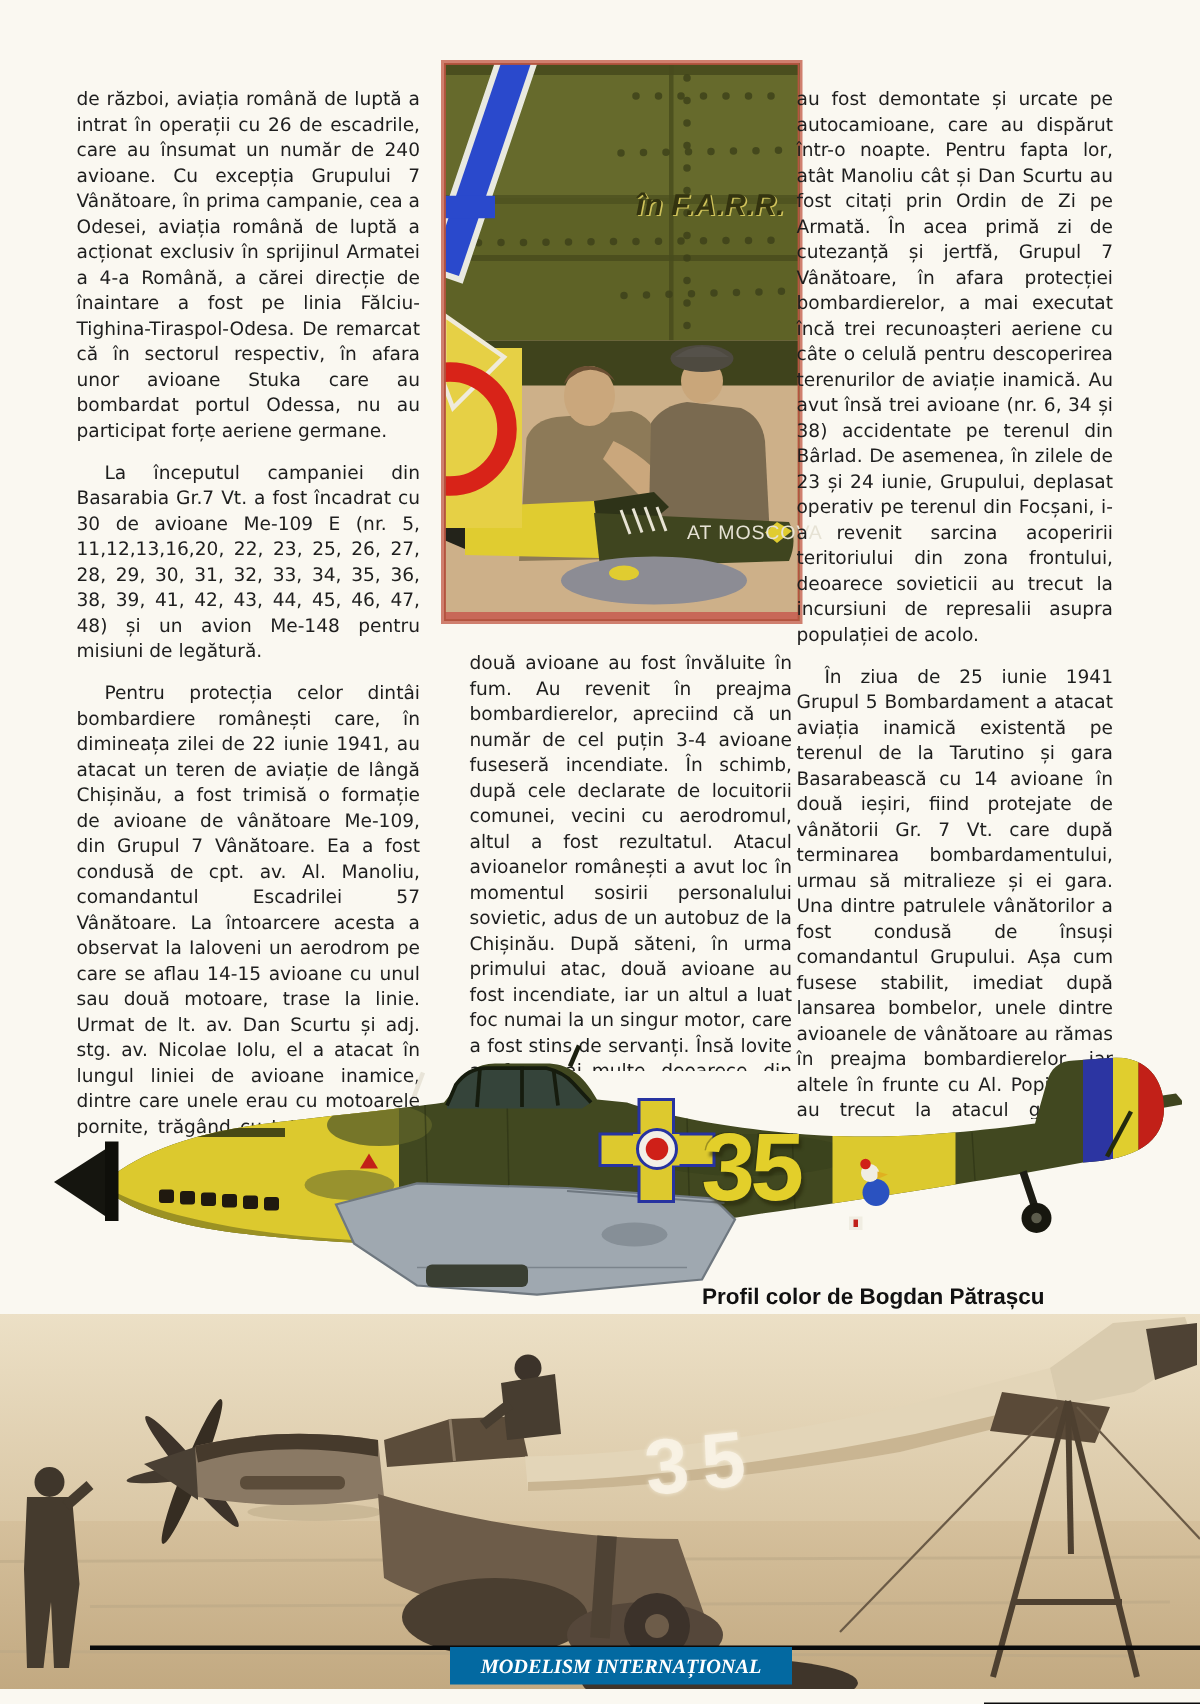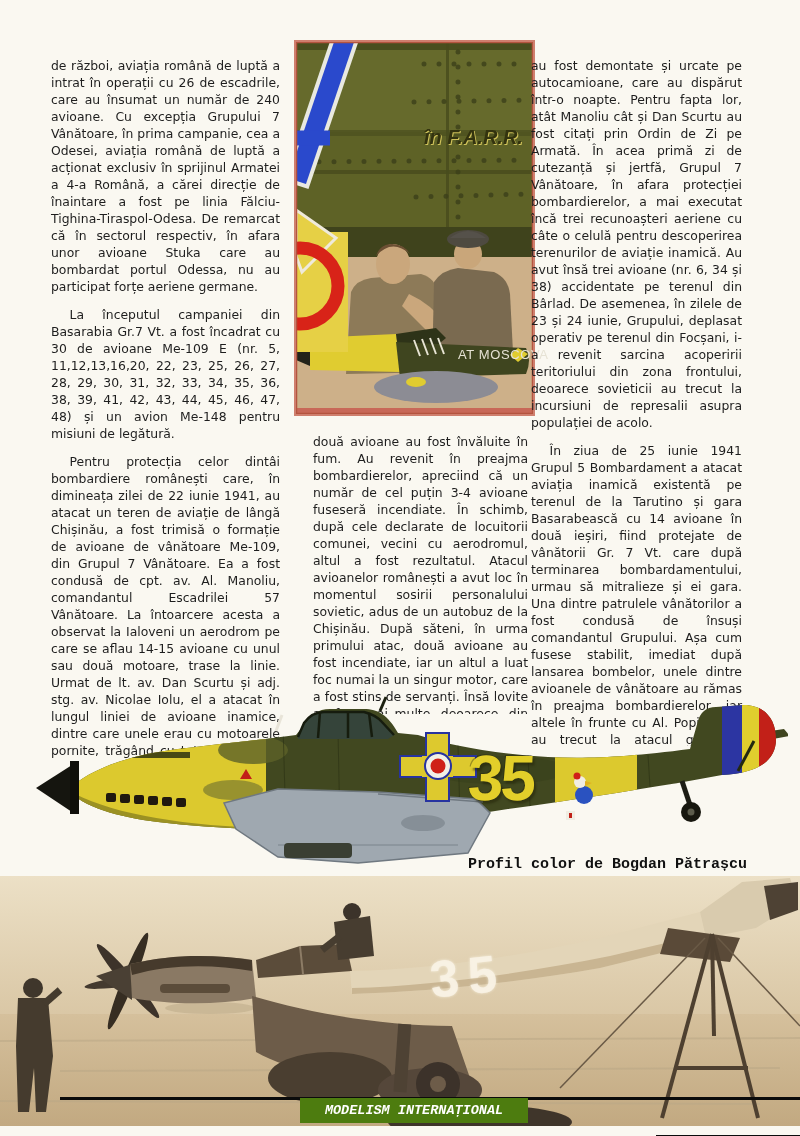--- a/index.html
+++ b/index.html
@@ -38,42 +38,42 @@
   .profile { position:absolute; left:28px; top:695px; width:760px; height:175px; }
   .profile svg { display:block; width:100%; height:100%; }
   .tactical-number {
     position:absolute; left:468px; top:741px;
     font-family:"Liberation Sans", sans-serif; font-weight:800; font-size:64px;
     letter-spacing:-3px; color:#e3cf2a; transform:skewX(-2deg);
     text-shadow:2px 3px 2px rgba(35,35,8,.5), -1px -1px 0 rgba(35,35,8,.35);
   }
   .caption {
     position:absolute; left:468px; top:856px;
-    font-family:Liberation Mono, monospace; font-weight:bold; font-size:15px; color:#111;
+    font-family:Liberation Sans, sans-serif; font-weight:bold; font-size:15px; color:#111;
     white-space:nowrap;
   }
 
   .photo { position:absolute; left:0; top:876px; width:800px; height:250px; }
   .photo svg { display:block; width:100%; height:100%; }
   .photo-number {
     position:absolute; left:430px; top:946px;
     font-family:"Liberation Sans", sans-serif; font-weight:bold; font-size:52px;
     letter-spacing:9px; color:rgba(248,242,228,.9); transform:rotate(-6deg);
     text-shadow:0 0 3px rgba(255,252,240,.7);
   }
 
   .footer-rule { position:absolute; left:60px; top:1097px; width:740px; height:3px; background:#0b0b0b; }
   .footer-page {
     position:absolute; left:35px; top:1100px; width:58px; height:31px; background:#0b0b0b;
     color:#f4f4f4; font-family:"Liberation Serif", serif; font-weight:bold; font-size:21px;
     line-height:31px; padding-left:9px; box-sizing:border-box;margin-top:48px;
   }
   .footer-mag {
-    position:absolute; left:300px; top:1098px; width:228px; height:25px; background:#4d7c0f;
-    color:#fff; font-family:Liberation Mono, monospace; font-weight:bold; font-style:italic;
+    position:absolute; left:300px; top:1098px; width:228px; height:25px; background:#0369a1;
+    color:#fff; font-family:Liberation Serif, serif; font-weight:bold; font-style:italic;
     font-size:13.5px; line-height:25px; text-align:center; white-space:nowrap;
   }
   .footer-issue {
     position:absolute; left:656px; top:1097px; width:164px; height:30px; background:#0b0b0b;
     color:#fff; font-family:"Liberation Sans", sans-serif; font-weight:bold; font-style:italic;
     font-size:17px; line-height:30px; text-align:center;margin-top:38px;
   }
 </style>
 </head>
 <body>

